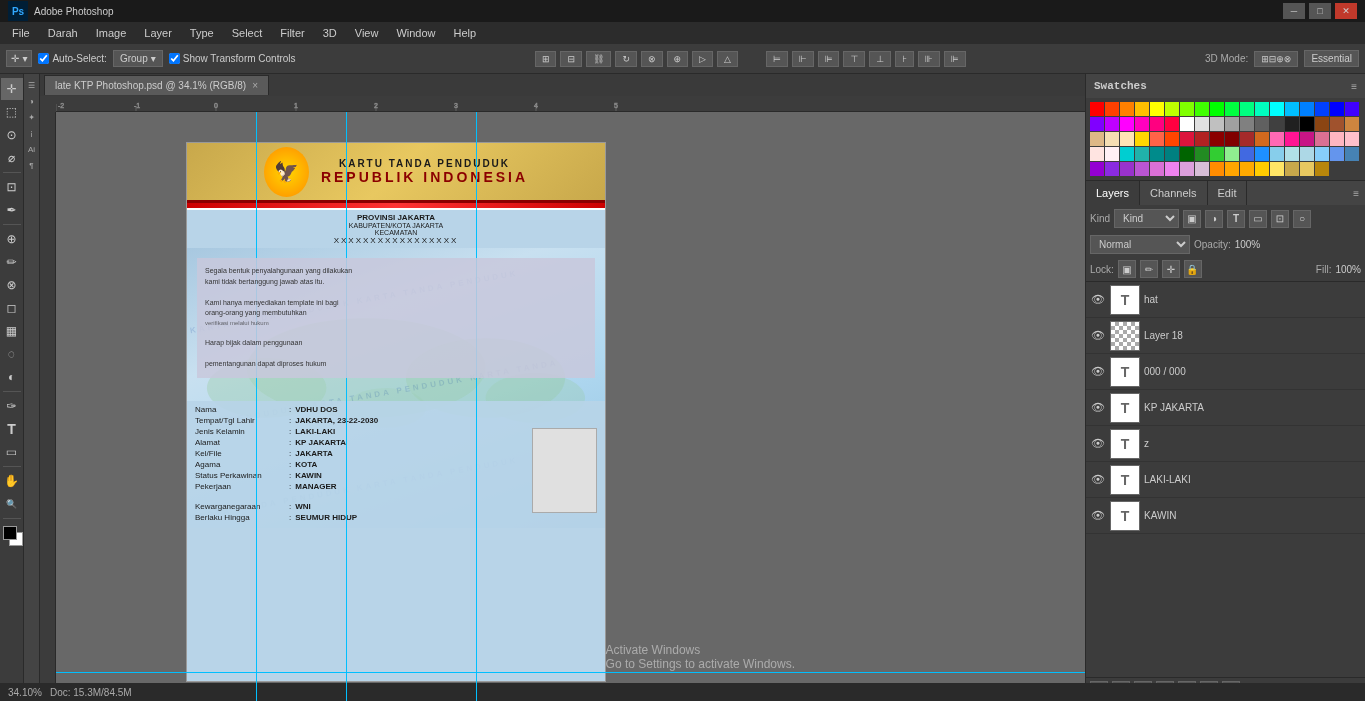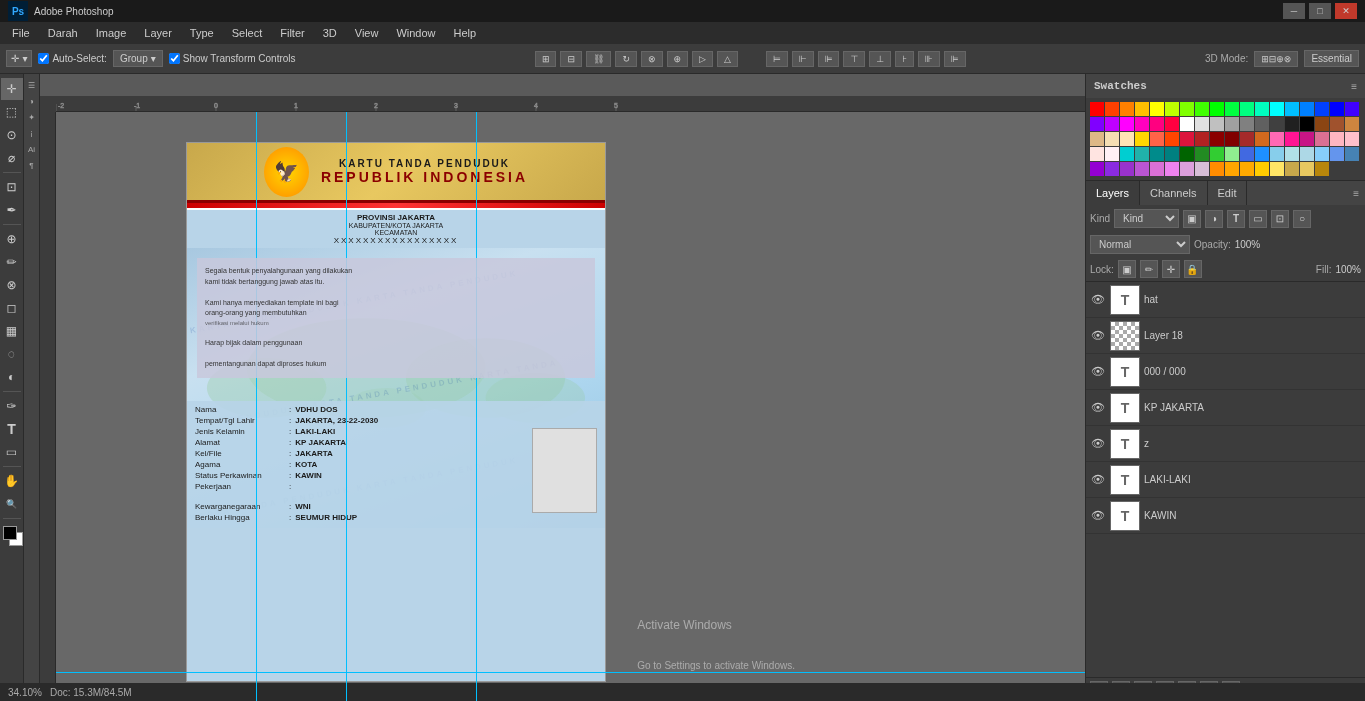--- a/index.html
+++ b/index.html
@@ -721,20 +721,26 @@
     <div class="v-icon-btn" title="Layers">☰</div>
     <div class="v-icon-btn" title="Adjust">◑</div>
     <div class="v-icon-btn" title="Style">✦</div>
     <div class="v-icon-btn" title="Info">ℹ</div>
     <div class="v-icon-btn" title="AI">Ai</div>
     <div class="v-icon-btn" title="Text">¶</div>
   </div>
 
   <div id="canvas-area">
 
+    <div id="tab-bar">
+      <div class="tab-item active">
+        <span>late KTP Photoshop.psd @ 34.1% (RGB/8)</span>
+        <span class="tab-close">×</span>
+      </div>
+    </div>
 
     <div id="ruler-corner"></div>
 
     <div id="ruler-h">
       <svg width="100%" height="16">
         <rect width="100%" height="16" fill="#3c3c3c"></rect>
 
         <g stroke="#888" stroke-width="0.5" fill="#888" font-size="7">
           <line x1="0" y1="8" x2="0" y2="16"></line>
           <text x="2" y="12" fill="#888">-2</text>
@@ -851,20 +857,21 @@
               <span class="ktp-value">KOTA</span>
             </div>
             <div class="ktp-field">
               <span class="ktp-label">Status Perkawinan</span>
               <span>:</span>
               <span class="ktp-value">KAWIN</span>
             </div>
             <div class="ktp-field">
               <span class="ktp-label">Pekerjaan</span>
               <span>:</span>
+              <span class="ktp-value">MANAGER</span>
 
               <div style="margin-left:auto; text-align:center; font-size:8px;">
                 <div>CIANJUR</div>
                 <div>12-08-2012</div>
               </div>
             </div>
             <div class="ktp-field">
               <span class="ktp-label">Kewarganegaraan</span>
               <span>:</span>
               <span class="ktp-value">WNI</span>
@@ -875,21 +882,21 @@
               <span class="ktp-value">SEUMUR HIDUP</span>
             </div>
           </div>
 
           <div id="photo-area" style="position:absolute; right:8px; top:180px; width:65px; height:85px; background:#e0e0e0; border:1px solid #aaa; z-index:5;"></div>
         </div>
       </div>
 
       <div id="activate-windows">
         <div style="font-size:12px;">Activate Windows</div>
-        <div style="font-size:10px;margin-top:28px;">Go to Settings to activate Windows.</div>
+        <div style="font-size:12px;">Go to Settings to activate Windows.</div>
       </div>
 
     </div>
   </div>
 
   <div id="right-panels">
 
     <div id="swatches-panel">
       <div id="swatches-header">
         <span id="swatches-title">Swatches</span>

